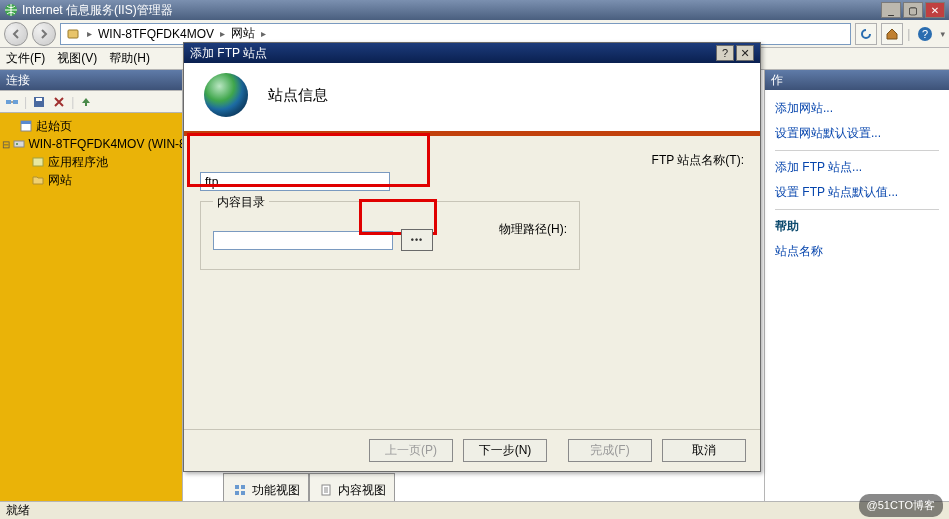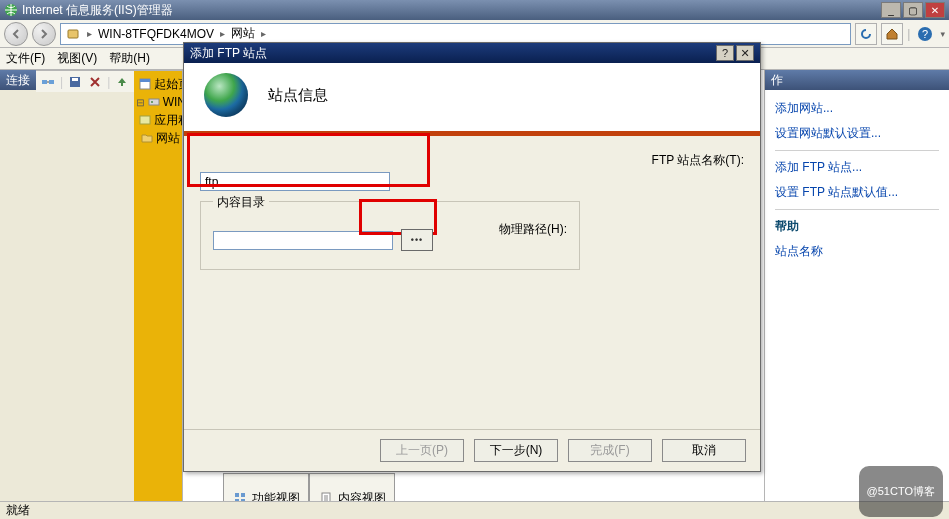--- a/index.html
+++ b/index.html
@@ -43,53 +43,53 @@
 
   
   .menubar {
     height: 22px; background:#f4f3eb; border-bottom:1px solid #b5b5b5;
     display:flex; align-items:center; padding:0 6px; gap:12px;
   }
   .menu-item { cursor:default; }
 
   
   .main-area { position:absolute; top:70px; left:0; right:0; bottom:18px; display:flex; }
-  .left-pane { width:183px; border-right:1px solid #b5b5b5; display:flex; flex-direction:row; }
+  .left-pane { width:183px; border-right:1px solid #b5b5b5; display:flex; flex-direction:column; }
   .pane-header {
     height:20px; background:linear-gradient(#5f7ba8,#3d5278); color:#fff;
     display:flex; align-items:center; padding:0 6px; font-size:12px;
   }
   .tree {
     flex:1; background:#eab308; padding:4px 2px; overflow:hidden; border-top:1px solid #b5b5b5;
   }
   .tree-row { display:flex; align-items:center; gap:2px; height:18px; white-space:nowrap; }
   .tree-indent { display:inline-block; }
   .tree-icon { width:16px; height:16px; display:inline-flex; align-items:center; justify-content:center; }
   .expander { width:12px; color:#555; font-size:10px; text-align:center; }
 
   
   .center-pane { flex:1; background:#fff; position:relative; }
   .center-bottom-tabs {
     position:absolute; left:40px; bottom:0; height:22px; display:flex; align-items:center; gap:0;
   }
   .view-tab {
     height:20px; border:1px solid #9a9a9a; background:#f4f3eb; padding:16px 8px;
-    display:flex; align-items:flex-start; gap:4px; font-size:12px;
+    display:flex; align-items:center; gap:4px; font-size:12px;
   }
 
   
   .right-pane { width:185px; border-left:1px solid #b5b5b5; display:flex; flex-direction:column; background:#f4f3eb; }
   .actions-body { flex:1; background:#fff; padding:6px 10px; }
   .action-link { color:#0645ad; padding:4px 0; cursor:default; }
   .action-sep { border-top:1px solid #d0d0d0; margin:4px 0; }
   .action-header { font-weight:bold; color:#0c4a6e; padding:4px 0; }
 
   
   .statusbar { position:absolute; left:0; right:0; bottom:0; height:18px; background:#ece9d8; border-top:1px solid #b5b5b5; display:flex; align-items:center; padding:0 6px; }
-  .status-watermark { position:absolute; right:6px; bottom:2px; color:#fff; background:rgba(40,40,40,.55); padding:18px 8px; border-radius:10px; font-size:11px; }
+  .status-watermark { position:absolute; right:6px; bottom:2px; color:#fff; background:rgba(40,40,40,.55); padding:4px 8px; border-radius:10px; font-size:11px; }
 
   
   .dialog {
     position:absolute; left:183px; top:42px; width:578px; height:430px;
     background:#f1efe3; border:1px solid #6a6a6a; box-shadow:2px 2px 4px rgba(0,0,0,.3);
   }
   .dlg-title {
     height:20px; background:linear-gradient(#1c3b7b,#0a2050); color:#fff;
     display:flex; align-items:center; padding:0 6px; font-size:12px;
   }
@@ -130,21 +130,21 @@
 
   .dlg-footer {
     position:absolute; left:0; right:0; bottom:0; height:42px;
     border-top:1px solid #c8c5b8; display:flex; align-items:center; justify-content:flex-end;
     gap:10px; padding:0 14px; background:#f1efe3;
   }
   .dlg-btn {
     min-width:84px; height:23px; border:1px solid #8a8a8a; background:#efefe6;
     display:flex; align-items:center; justify-content:center; font-size:12px;
   }
-  .dlg-btn.disabled { color:#9a9a9a; }
+  .dlg-btn.disabled { color:#9a9a9a;margin-left:11px; }
 
   
   svg { display:block; }
 </style>
 </head>
 <body>
 
 <div class="outer-window">
 
   <div class="titlebar">

